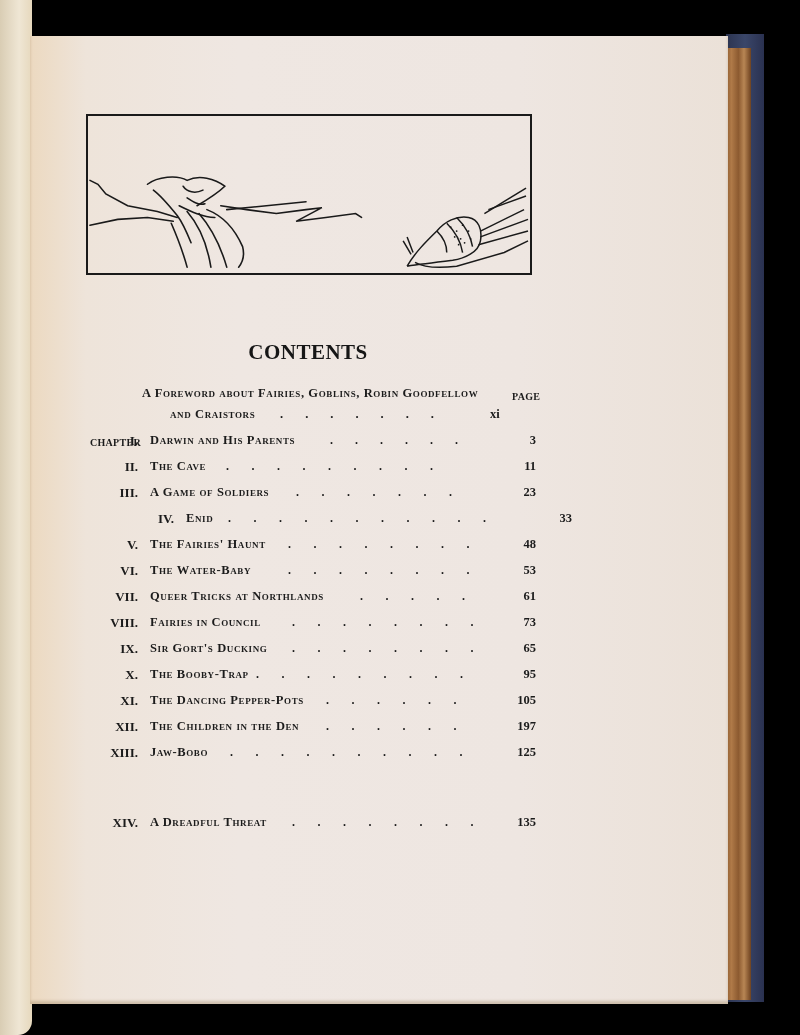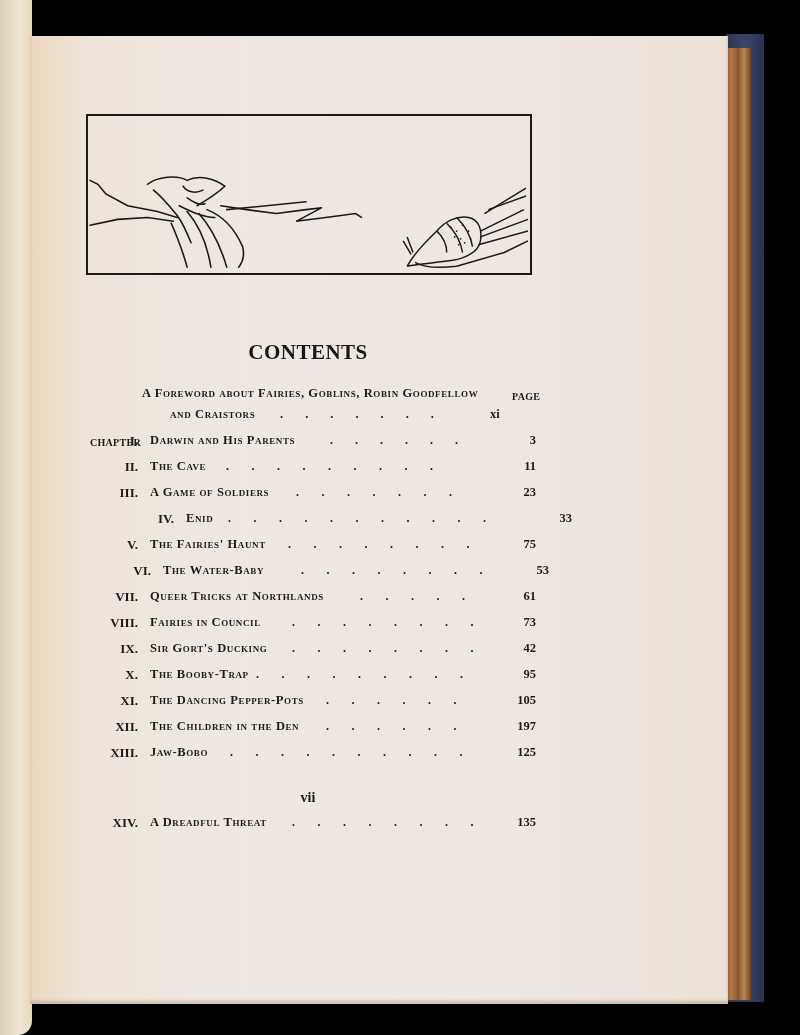--- a/index.html
+++ b/index.html
@@ -134,23 +134,23 @@
       <div class="row" style="top:475px;left:0;width:698px;margin-left:36px;">
         <span class="num">IV.</span>
         <span class="ttl sc">Enid</span>
         <span class="dots" style="left:162px;letter-spacing:22.5px;">...........</span>
         <span class="pg">33</span>
       </div>
       <div class="row" style="top:501px;left:0;width:698px;">
         <span class="num">V.</span>
         <span class="ttl sc">The Fairies' Haunt</span>
         <span class="dots" style="left:258px;letter-spacing:22.5px;">........</span>
-        <span class="pg">75</span>
-      </div>
-      <div class="row" style="top:527px;left:0;width:646px;margin-left:13px;">
+        <span class="pg">48</span>
+      </div>
+      <div class="row" style="top:527px;left:0;width:646px;">
         <span class="num">VI.</span>
         <span class="ttl sc">The Water-Baby</span>
         <span class="dots" style="left:258px;letter-spacing:22.5px;">........</span>
         <span class="pg">53</span>
       </div>
       <div class="row" style="top:553px;left:0;width:698px;">
         <span class="num">VII.</span>
         <span class="ttl sc">Queer Tricks at Northlands</span>
         <span class="dots" style="left:330px;letter-spacing:22.5px;">.....</span>
         <span class="pg">61</span>
@@ -158,21 +158,21 @@
       <div class="row" style="top:579px;left:0;width:698px;">
         <span class="num">VIII.</span>
         <span class="ttl sc">Fairies in Council</span>
         <span class="dots" style="left:262px;letter-spacing:22.5px;">........</span>
         <span class="pg">73</span>
       </div>
       <div class="row" style="top:605px;left:0;width:770px;">
         <span class="num">IX.</span>
         <span class="ttl sc">Sir Gort's Ducking</span>
         <span class="dots" style="left:262px;letter-spacing:22.5px;">........</span>
-        <span class="pg">42</span>
+        <span class="pg">65</span>
       </div>
       <div class="row" style="top:631px;left:0;width:698px;">
         <span class="num">X.</span>
         <span class="ttl sc">The Booby-Trap</span>
         <span class="dots" style="left:226px;letter-spacing:22.5px;">.........</span>
         <span class="pg">95</span>
       </div>
       <div class="row" style="top:657px;left:0;width:630px;">
         <span class="num">XI.</span>
         <span class="ttl sc">The Dancing Pepper-Pots</span>
@@ -193,14 +193,13 @@
       </div>
       <div class="row" style="top:735px;left:0;width:698px;margin-top:44px;">
         <span class="num">XIV.</span>
         <span class="ttl sc">A Dreadful Threat</span>
         <span class="dots" style="left:262px;letter-spacing:22.5px;">........</span>
         <span class="pg">135</span>
       </div>
     </div>
   </div>
 
-  <div class="folio" style="top:754px;">vii</div>
 </div>
 
 </body></html>

